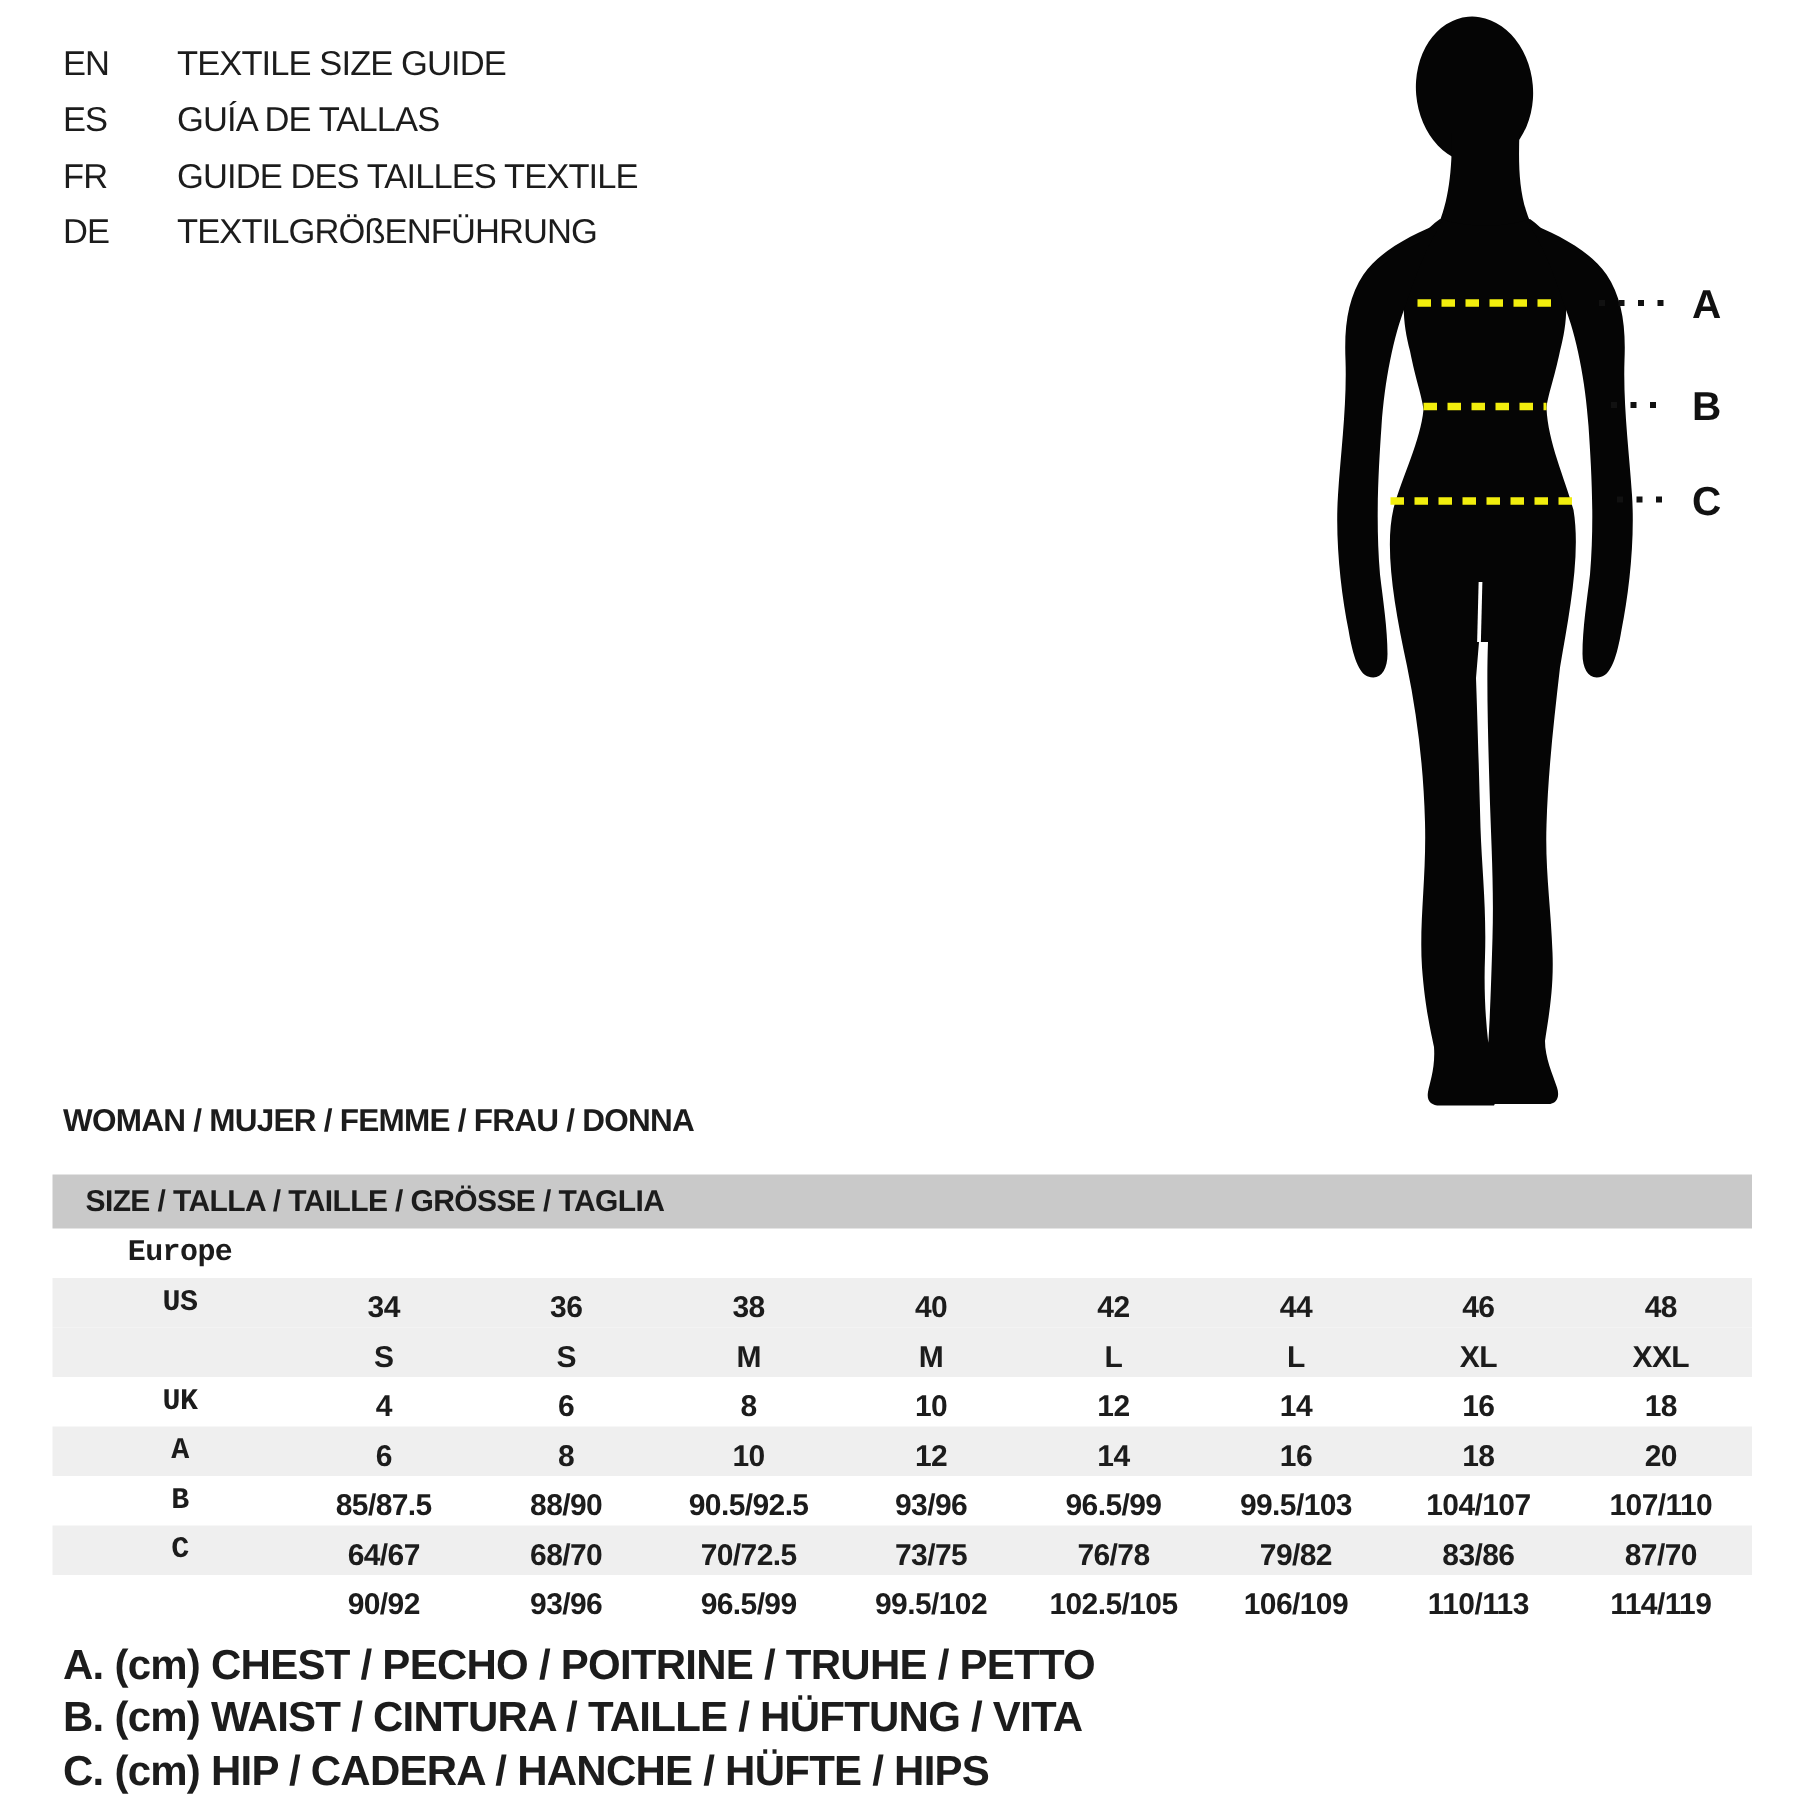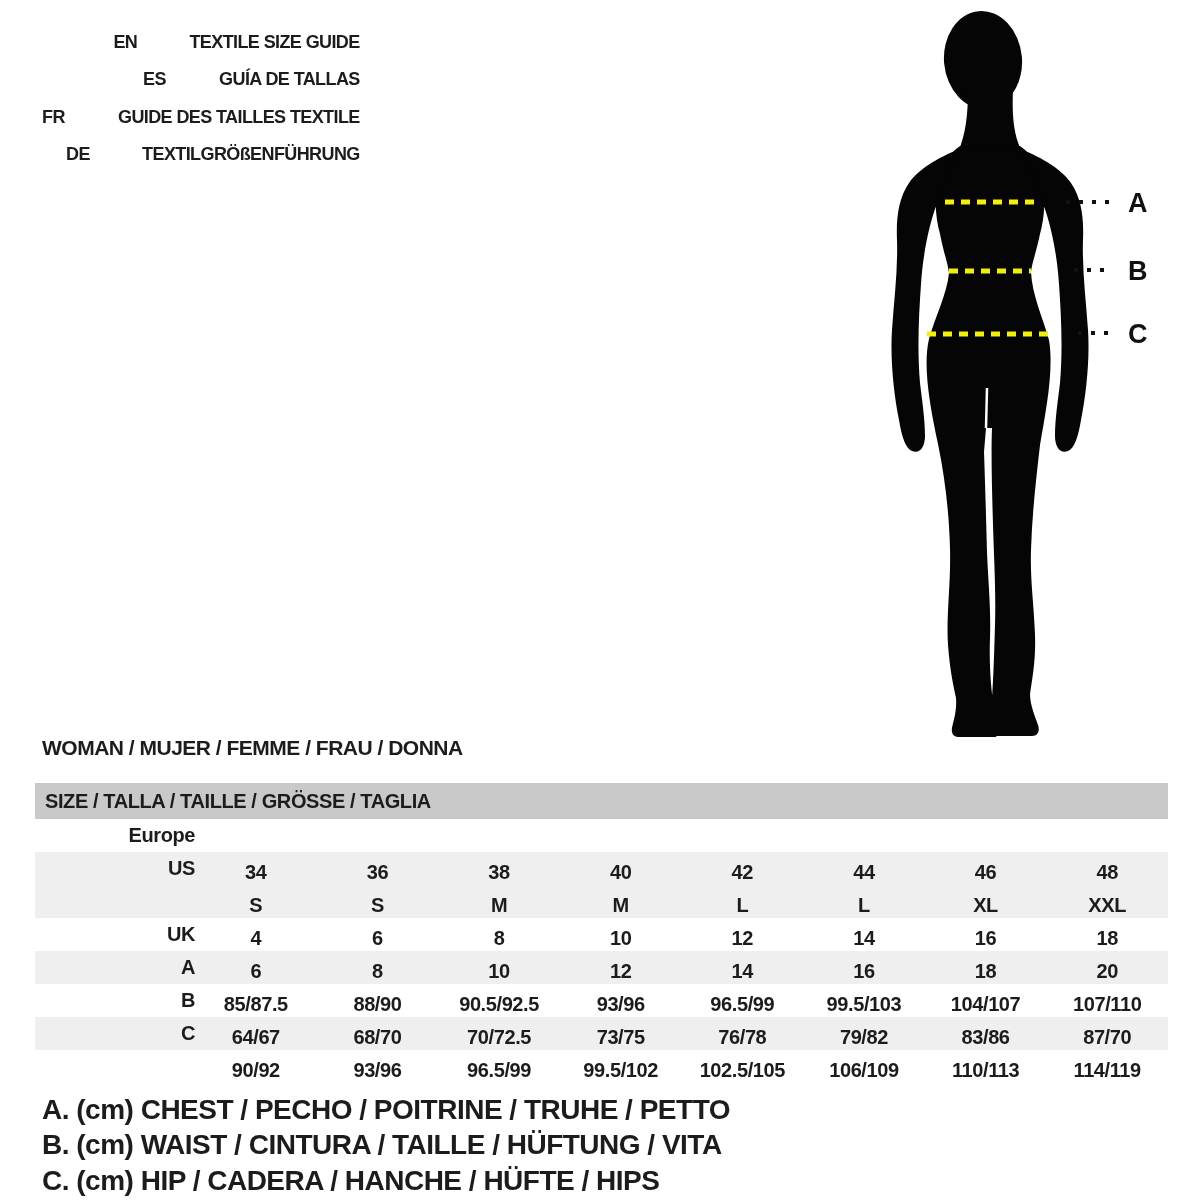--- a/index.html
+++ b/index.html
@@ -4,34 +4,34 @@
 <style>
   html,body{margin:0;padding:0;}
   body{
     width:1200px;height:1200px;position:relative;background:#ffffff;
     font-family:"Liberation Sans","DejaVu Sans",sans-serif;
     color:#1c1c1c;overflow:hidden;
     -webkit-font-smoothing:antialiased;
   }
   
   .lang-list{position:absolute;left:42px;top:24px;}
-  .lang-row{display:flex;line-height:37.4px;font-size:18px;font-weight:bold;letter-spacing:-0.6px;justify-content:flex-end;}
+  .lang-row{display:flex;line-height:37.4px;font-size:23px;font-weight:normal;letter-spacing:-0.6px;}
   .lang-code{width:76px;flex:0 0 76px;}
   .lang-label{white-space:nowrap;}
   
   .figure-wrap{position:absolute;left:850px;top:0;width:350px;height:760px;}
   .figure-wrap svg{display:block;width:100%;height:100%;}
   
   .section-title{position:absolute;left:42px;top:736px;font-size:21px;font-weight:bold;letter-spacing:-0.5px;white-space:nowrap;}
   
   .size-table{position:absolute;left:35px;top:783px;width:1133px;font-size:20px;font-weight:bold;letter-spacing:-0.4px;}
-  .t-header{height:36px;line-height:36px;background:#c9c9c9;padding-left:10px;box-sizing:border-box;}
+  .t-header{height:36px;line-height:36px;background:#c9c9c9;padding-left:22px;box-sizing:border-box;}
   .t-row{display:flex;height:33px;line-height:33px;}
   .t-row.shaded{background:#efefef;}
-  .t-row .lbl{flex:0 0 160px;width:160px;padding-left:10px;box-sizing:border-box;text-align:right;}
+  .t-row .lbl{flex:0 0 160px;width:160px;padding-left:10px;box-sizing:border-box;text-align:center;font-family:Liberation Mono, monospace;}
   .t-row .c{flex:1;text-align:center;margin-top:37px;}
   
   .legend{position:absolute;left:42px;top:1092px;}
   .legend-line{line-height:35.3px;font-size:28px;font-weight:bold;letter-spacing:-0.5px;white-space:nowrap;}
 </style>
 </head>
 <body>
 
 <div class="lang-list">
   <div class="lang-row">

